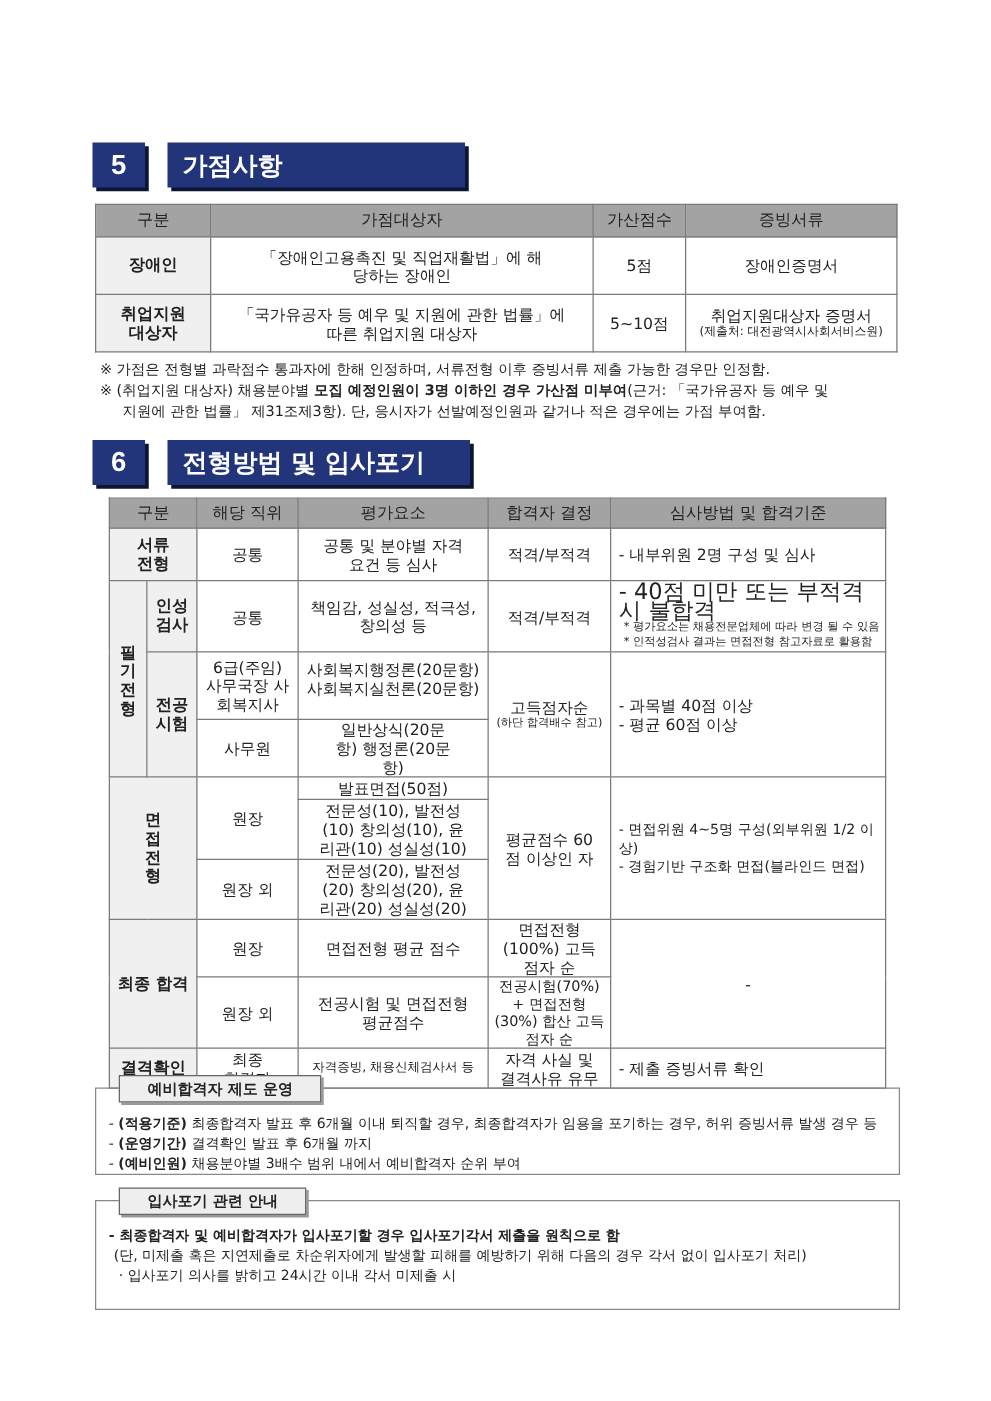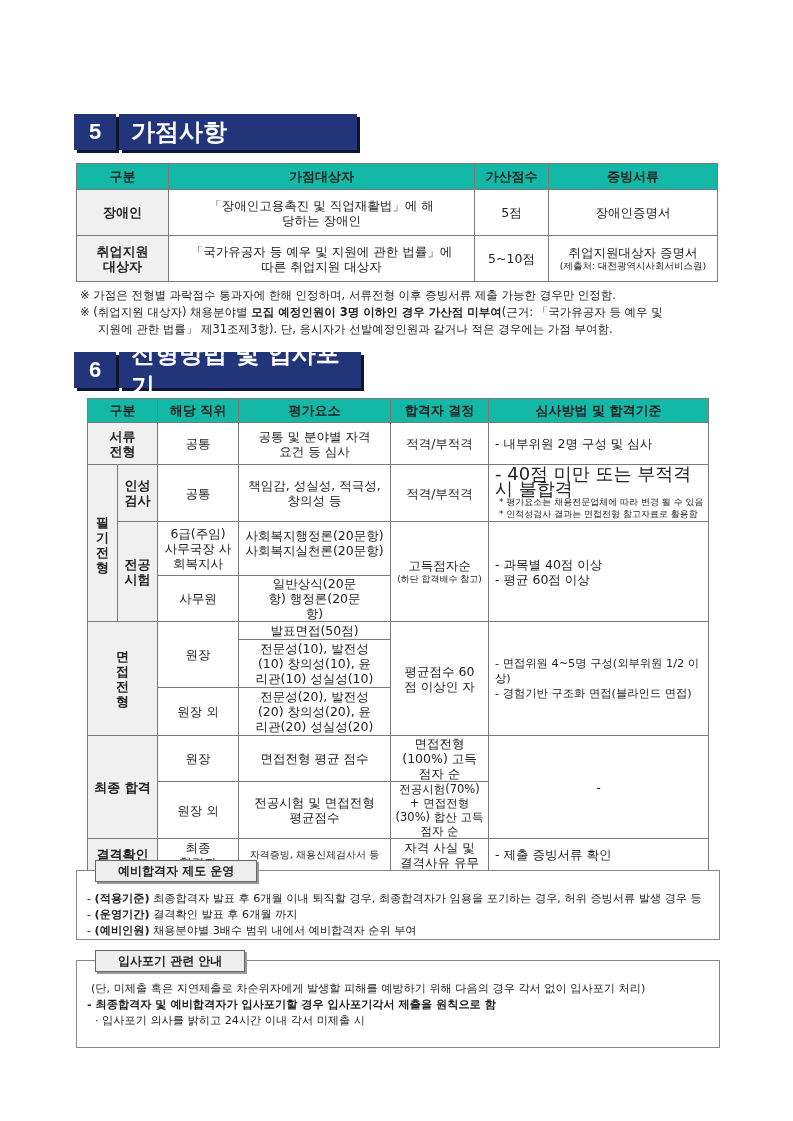--- a/index.html
+++ b/index.html
@@ -9,30 +9,30 @@
     color: #222;
   }
   .sec-head { position: absolute; left: 74px; height: 40px; display: flex; }
   .sec-num {
     width: 42px; height: 36px; background: #22357a; color: #fff;
     font-weight: bold; font-size: 22px; display: flex; align-items: center; justify-content: center;
     box-shadow: 3px 3px 0 #0d1533;
     font-family: "Liberation Sans", sans-serif;
   }
   .sec-title {
-    margin-left: 3px; height: 36px; background: #22357a; color: #fff;
-    font-weight: bold; font-size: 24px; display: flex; align-items: center;
+    margin-left: 18px; height: 36px; background: #22357a; color: #fff;
+    font-weight: bold; font-size: 20px; display: flex; align-items: center;
     padding-left: 12px; box-shadow: 3px 3px 0 #0d1533;
   }
   table { border-collapse: collapse; position: absolute; table-layout: fixed; }
   td, th {
     border: 1px solid #7a7a7a; text-align: center; vertical-align: middle;
     font-size: 12.5px; line-height: 15px; padding: 1px 3px; font-weight: normal;
   }
-  th { background: #14b8a6; font-weight: bold; font-size: 13px; }
+  th { background: #a3a3a3; font-weight: normal; font-size: 13px; }
   .lbl { background: #f0f0f0; font-weight: bold; font-size: 13px; }
   .small { font-size: 9px; line-height: 12px; }
   .left { text-align: left; padding-left: 6px; }
   .note { position: absolute; left: 80px; width: 640px; font-size: 11.5px; line-height: 17px; color: #222; }
   .note p { margin: 0; }
   .indent { padding-left: 18px; }
   .box {
     position: absolute; left: 76px; width: 642px; border: 1px solid #888;
     font-size: 11.2px; line-height: 16px;
   }
@@ -203,17 +203,17 @@
   <div class="box-body">
     <p>- <b>(적용기준)</b><span> 최종합격자 발표 후 6개월 이내 퇴직할 경우, 최종합격자가 임용을 포기하는 경우, 허위 증빙서류 발생 경우 등</span></p>
     <p>- <b>(운영기간)</b><span> 결격확인 발표 후 6개월 까지</span></p>
     <p>- <b>(예비인원)</b><span> 채용분야별 3배수 범위 내에서 예비합격자 순위 부여</span></p>
   </div>
 </div>
 
 <div class="box" style="top:960px; height:86px;">
   <div class="box-title">입사포기 관련 안내</div>
   <div class="box-body">
+    <p style="font-weight:bold;">- 최종합격자 및 예비합격자가 입사포기할 경우 입사포기각서 제출을 원칙으로 함</p>
     <p style="padding-left:4px;">(단, 미제출 혹은 지연제출로 차순위자에게 발생할 피해를 예방하기 위해 다음의 경우 각서 없이 입사포기 처리)</p>
-    <p style="font-weight:bold;">- 최종합격자 및 예비합격자가 입사포기할 경우 입사포기각서 제출을 원칙으로 함</p>
     <p style="padding-left:8px;">· 입사포기 의사를 밝히고 24시간 이내 각서 미제출 시</p>
   </div>
 </div>
 
 </body></html>

